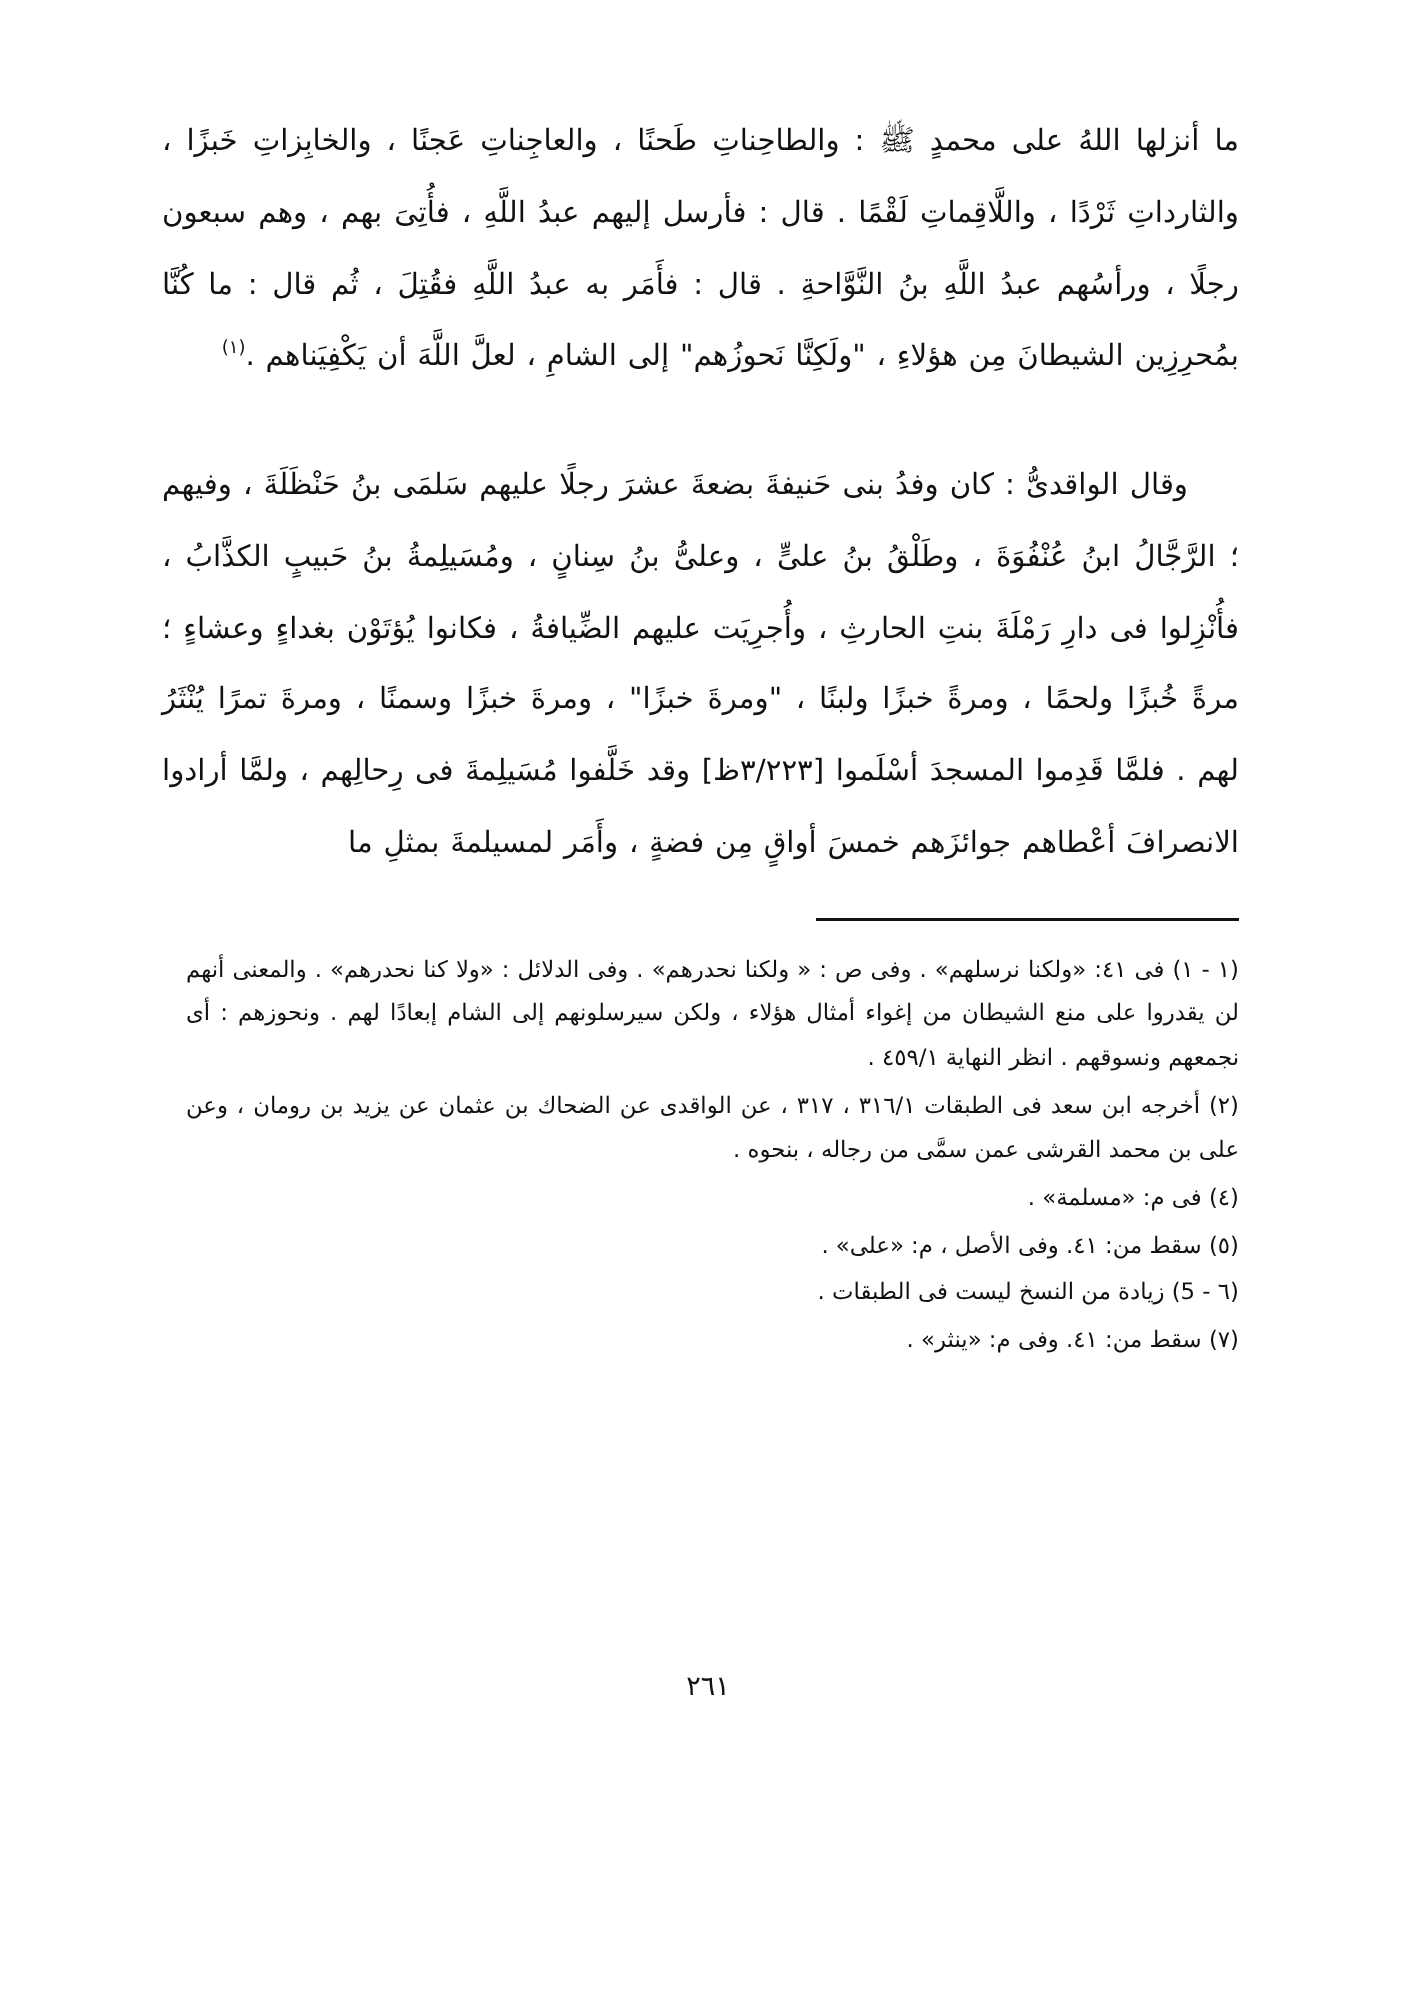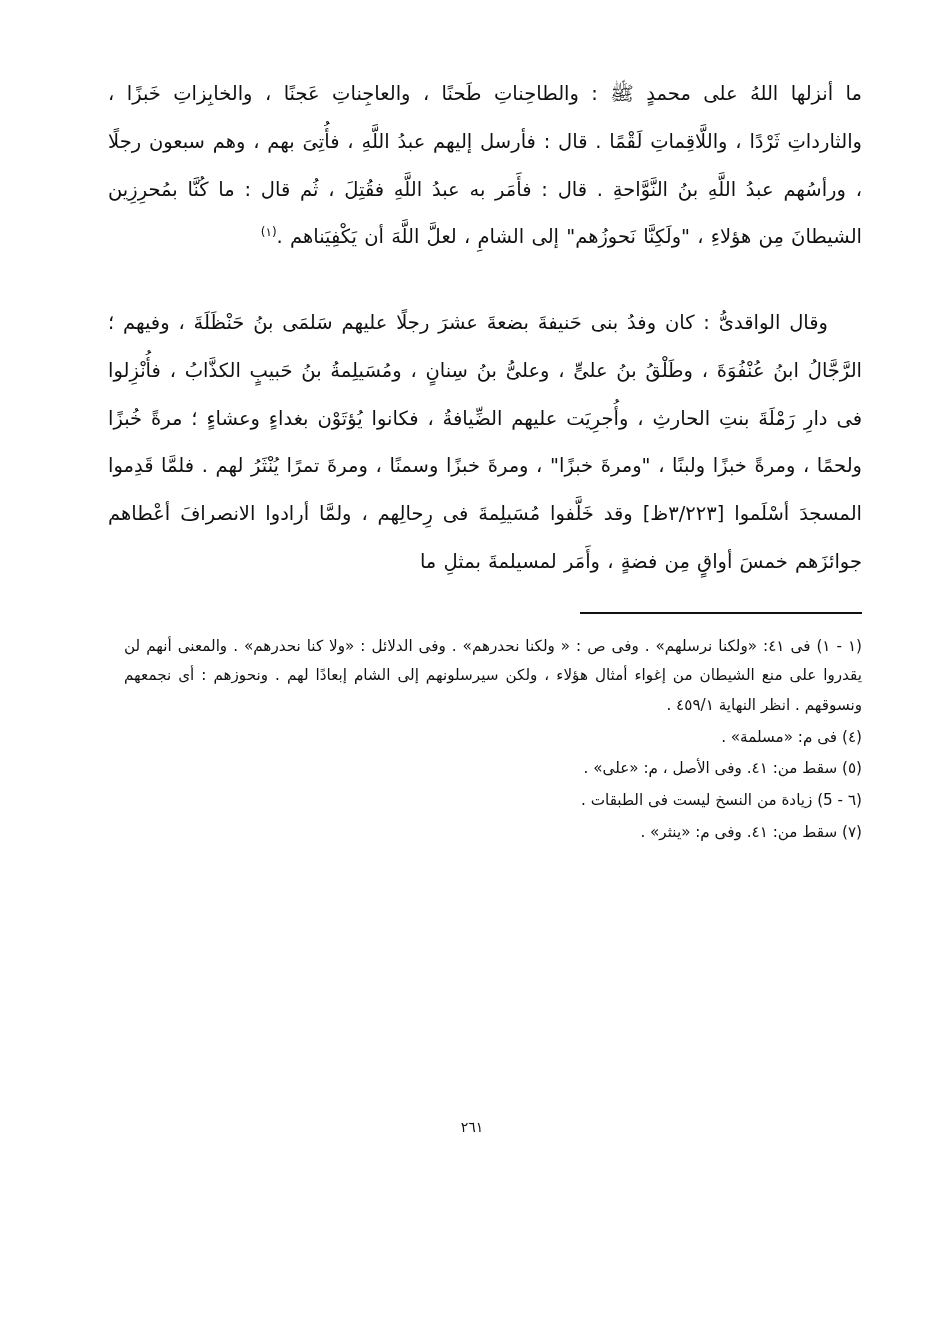--- a/index.html
+++ b/index.html
@@ -13,21 +13,21 @@
     font-family: "DejaVu Sans", sans-serif;
     color: #111111;
     position: relative;
     overflow: hidden;
   }
   .page {
     position: relative;
     width: 944px;
     height: 1193px;
     box-sizing: border-box;
-    padding: 70px 82px 40px 108px;
+    padding: 70px 118px 40px 108px;
     direction: rtl;
   }
   .body-text {
     font-size: 19.5px;
     line-height: 2.45;
     text-align: justify;
     text-justify: inter-word;
     letter-spacing: 0px;
     word-spacing: 1px;
   }
@@ -66,21 +66,21 @@
   }
   .fn-right-block {
     text-align: justify;
   }
   .page-number {
     position: absolute;
     bottom: 58px;
     left: 0;
     right: 0;
     text-align: center;
-    font-size: 14px;
+    font-size: 18px;
     letter-spacing: 1px;
   }
 </style>
 </head>
 <body>
 
 <div class="page">
 
   <div class="body-text">
     <p>
@@ -89,20 +89,21 @@
     <div class="gap"></div>
     <p class="para-indent">
       <span>وقال الواقدىُّ : كان وفدُ بنى حَنيفةَ بضعةَ عشرَ رجلًا عليهم سَلمَى بنُ حَنْظَلَةَ ، وفيهم ؛ الرَّجَّالُ ابنُ عُنْفُوَةَ ، وطَلْقُ بنُ علىٍّ ، وعلىُّ بنُ سِنانٍ ، ومُسَيلِمةُ بنُ حَبيبٍ الكذَّابُ ، فأُنْزِلوا فى دارِ رَمْلَةَ بنتِ الحارثِ ، وأُجرِيَت عليهم الضِّيافةُ ، فكانوا يُؤتَوْن بغداءٍ وعشاءٍ ؛ مرةً خُبزًا ولحمًا ، ومرةً خبزًا ولبنًا ، "ومرةَ خبزًا" ، ومرةَ خبزًا وسمنًا ، ومرةَ تمرًا يُنْثَرُ لهم . فلمَّا قَدِموا المسجدَ أسْلَموا [٣/٢٢٣ظ] وقد خَلَّفوا مُسَيلِمةَ فى رِحالِهم ، ولمَّا أرادوا الانصرافَ أعْطاهم جوائزَهم خمسَ أواقٍ مِن فضةٍ ، وأَمَر لمسيلمةَ بمثلِ ما</span>
     </p>
   </div>
 
   <div class="rule"></div>
 
   <div class="footnotes">
     <p class="fn-right-block">(١ - ١) فى ٤١: «ولكنا نرسلهم» . وفى ص : « ولكنا نحدرهم» . وفى الدلائل : «ولا كنا نحدرهم» . والمعنى أنهم لن يقدروا على منع الشيطان من إغواء أمثال هؤلاء ، ولكن سيرسلونهم إلى الشام إبعادًا لهم . ونحوزهم : أى نجمعهم ونسوقهم . انظر النهاية ٤٥٩/١ .</p>
+    <p class="fn-right-block">(٢) أخرجه ابن سعد فى الطبقات ٣١٦/١ ، ٣١٧ ، عن الواقدى عن الضحاك بن عثمان عن يزيد بن رومان ، وعن على بن محمد القرشى عمن سمَّى من رجاله ، بنحوه .</p>
     <p class="fn-center">(٤) فى م: «مسلمة» .</p>
     <p class="fn-center">(٥) سقط من: ٤١. وفى الأصل ، م: «على» .</p>
     <p class="fn-center">(٦ - 5) زيادة من النسخ ليست فى الطبقات .</p>
     <p class="fn-center">(٧) سقط من: ٤١. وفى م: «ينثر» .</p>
   </div>
 
   <div class="page-number">٢٦١</div>
 
 </div>
 

